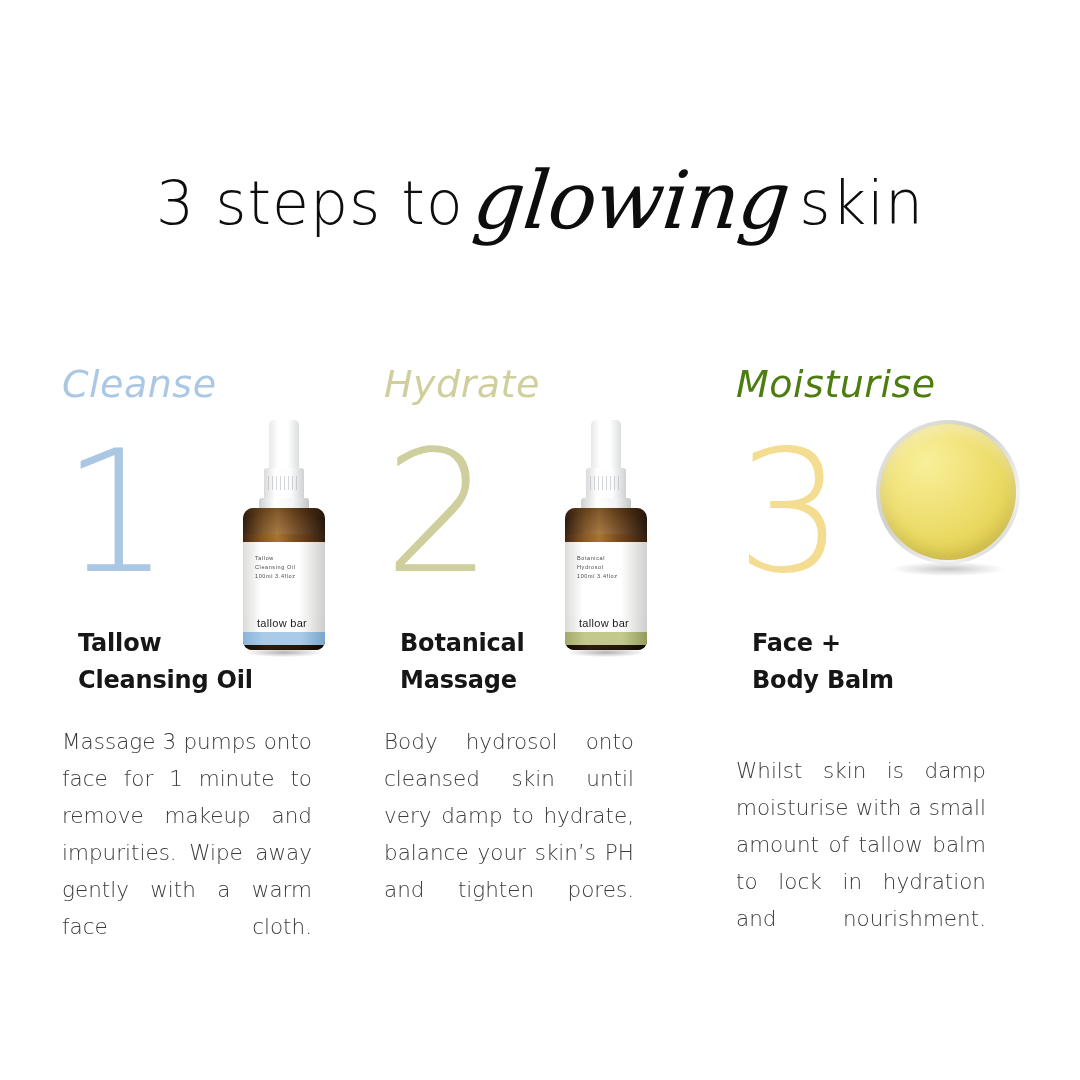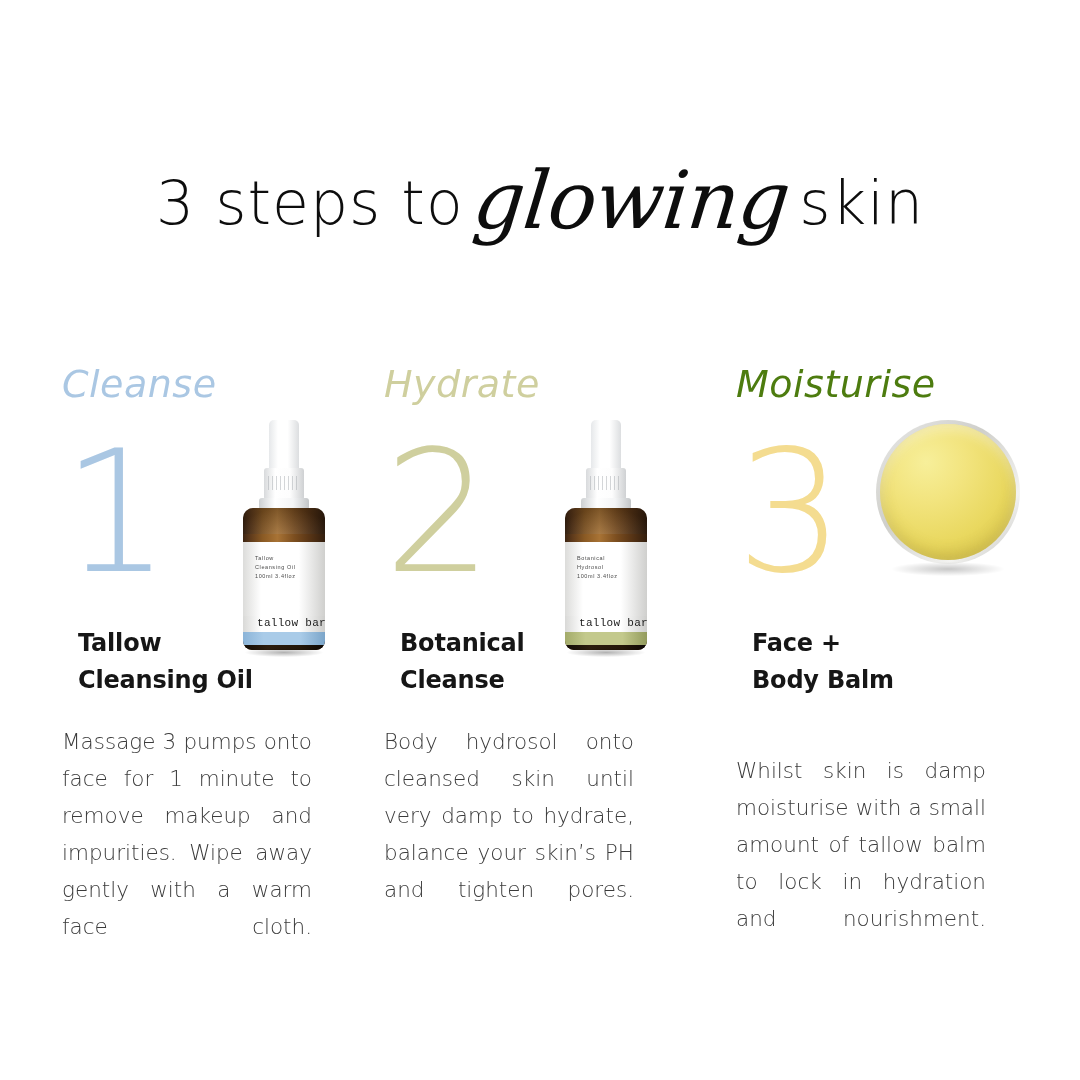--- a/index.html
+++ b/index.html
@@ -179,21 +179,21 @@
     left: 0;
     top: 108px;
     width: 100%;
     height: 16px;
     background: linear-gradient(90deg,#d9d9d7 0%,#ffffff 22%,#ffffff 68%,#cdcdcb 100%);
   }
   .logo-text {
     position: absolute;
     left: 14px;
     top: 1px;
-    font-family: Liberation Mono, monospace;
+    font-family: Liberation Sans, sans-serif;
     font-size: 11px;
     letter-spacing: 0.3px;
     color: #1a1a1a;
     white-space: nowrap;
   }
   .stripe {
     position: absolute;
     left: 0;
     top: 124px;
     width: 100%;
@@ -350,21 +350,21 @@
             <div class="logo-text">tallow bar</div>
           </div>
           <div class="stripe stripe-2"></div>
           <div class="base"></div>
         </div>
         <div class="bottle-shadow"></div>
       </div>
     </div>
 
     <div class="prod-name name-2">Botanical
-Cleanse</div>
+Massage</div>
     <div class="desc desc-2">Body hydrosol onto cleansed skin until very damp to hydrate, balance your skin’s PH and tighten pores.</div>
   </div>
 
   <div class="col col-3">
     <div class="step-label" style="color:#4d7c0f">Moisturise</div>
     <div class="numeral" style="color:#f4dc90">3</div>
 
     <div class="product-img img-3">
       <div class="tin">
         <div class="tin-rim"></div>

